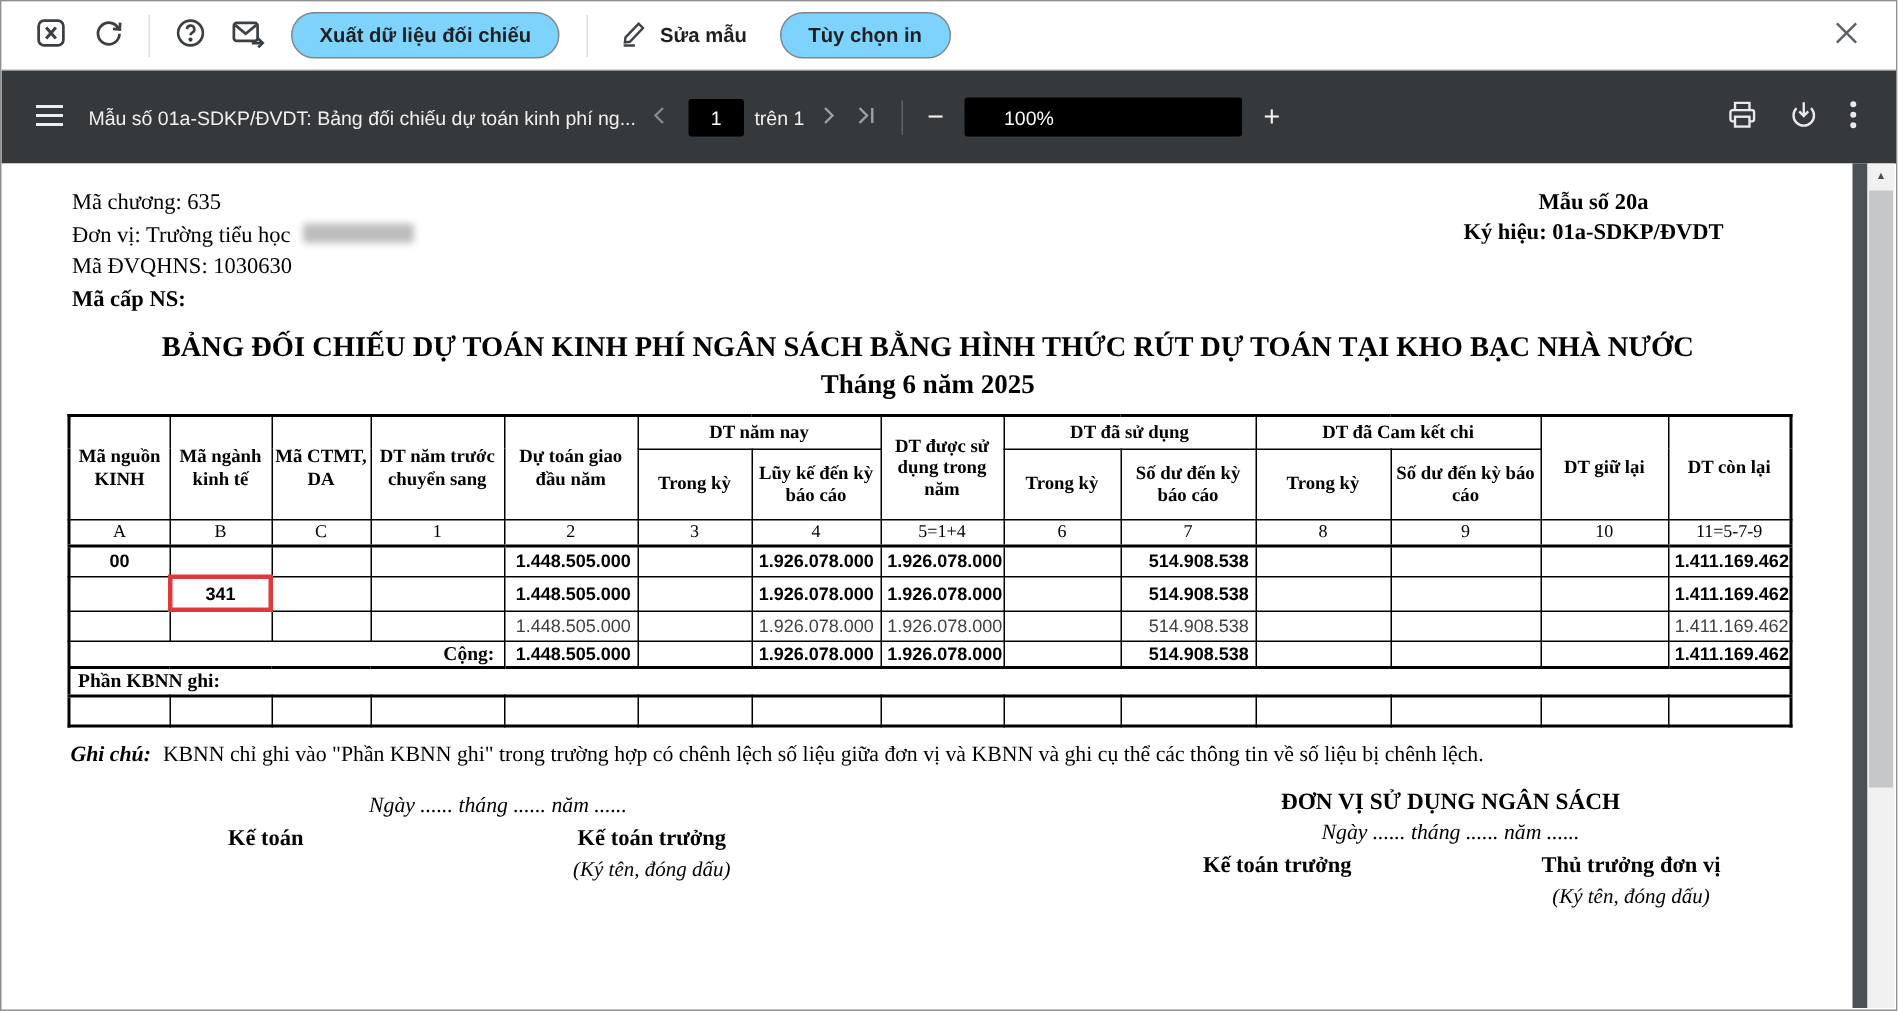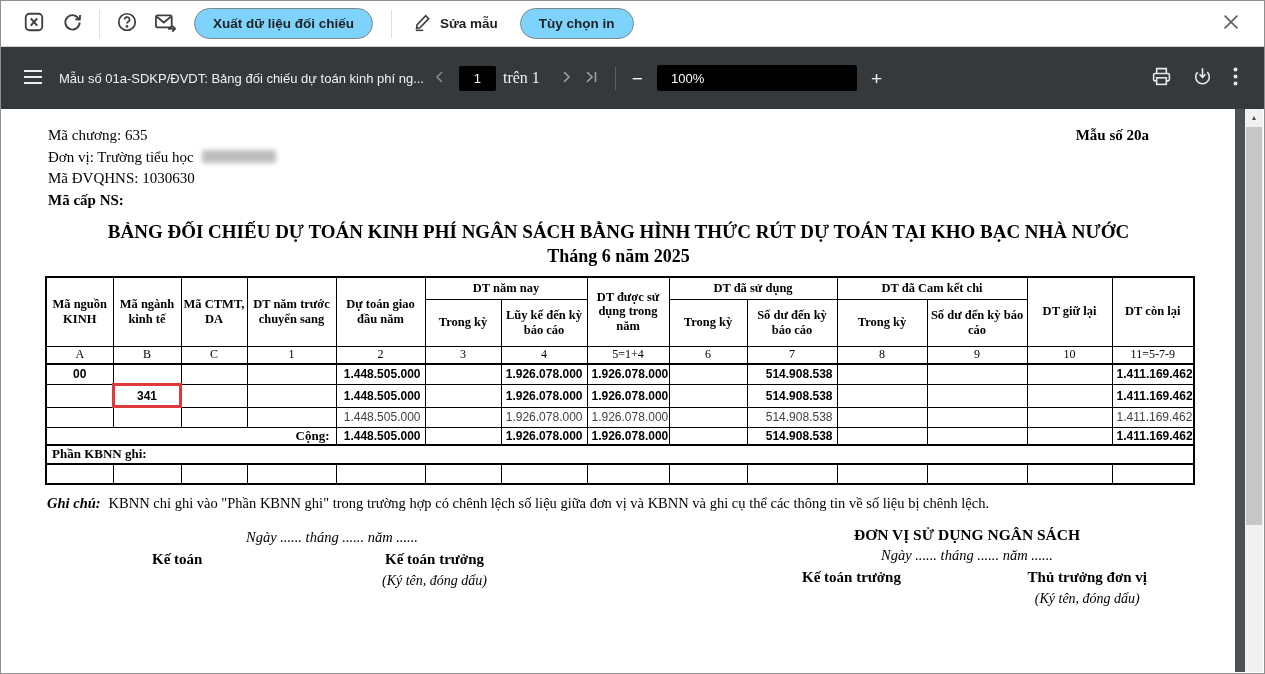--- a/index.html
+++ b/index.html
@@ -35,27 +35,27 @@
   }
   .pdf-toolbar .menu-btn { background:none; border:none; cursor:pointer; margin-right:16px;
     display:flex; align-items:center; }
   .pdf-title { font-size:13px; color:#f1f1f1; white-space:nowrap; margin-right:4px; }
   .nav-btn { background:none; border:none; color:#9aa0a6; cursor:pointer; padding:0 7px;
     display:flex; align-items:center; }
   .page-input {
     width:37px; height:25px; background:#000; border:none; border-radius:2px;
     color:#fff; text-align:center; font:13px "Liberation Sans",sans-serif; margin:0 7px;
   }
-  .page-total { font-size:16px; margin-right:14px; white-space:nowrap;font-family:Liberation Serif, serif; }
+  .page-total { font-size:13px; margin-right:4px; white-space:nowrap; }
   .v-div-dark { width:1px; height:23px; background:#5f6368; margin:0 10px; }
   .zoom-btn { background:none; border:none; color:#f1f1f1; font-size:19px; cursor:pointer;
     padding:0 6px; line-height:1; }
   .zoom-input {
-    width:200px; height:26px; background:#000; border:none; border-radius:2px;
-    color:#fff; padding:0 14px; font:13px "Liberation Sans",sans-serif; margin:0 8px;
+    width:185px; height:26px; background:#000; border:none; border-radius:2px;
+    color:#fff; padding:0 26px; font:13px "Liberation Sans",sans-serif; margin:0 8px;
   }
   .pdf-spacer { flex:1; }
   .pdf-right { display:flex; align-items:center; gap:20px; }
   .pdf-icon-btn { background:none; border:none; cursor:pointer; display:flex; align-items:center; }
   
   .page {
     position:absolute; top:108px; left:1px; right:29px; bottom:1px; background:#fff;
     overflow:hidden; font-family:"Liberation Serif",serif; color:#000;
   }
   .dark-strip { position:absolute; top:108px; bottom:1px; right:19px; width:10px; background:#4c5156; }
@@ -252,20 +252,21 @@
 
     <div class="doc-head">
       <div>
         <div class="meta-line">Mã chương: 635</div>
         <div class="meta-line"><span>Đơn vị: Trường tiểu học</span><span class="blur-redact"></span></div>
         <div class="meta-line">Mã ĐVQHNS: 1030630</div>
         <div class="meta-line bold">Mã cấp NS:</div>
       </div>
       <div class="form-ref">
         <div>Mẫu số 20a</div>
+        <div>Ký hiệu: 01a-SDKP/ĐVDT</div>
       </div>
     </div>
 
     <div class="doc-title">BẢNG ĐỐI CHIẾU DỰ TOÁN KINH PHÍ NGÂN SÁCH BẰNG HÌNH THỨC RÚT DỰ TOÁN TẠI KHO BẠC NHÀ NƯỚC</div>
     <div class="doc-subtitle">Tháng 6 năm 2025</div>
 
     <table class="recon">
       <colgroup>
         <col style="width:67px">
           <col style="width:68px">

